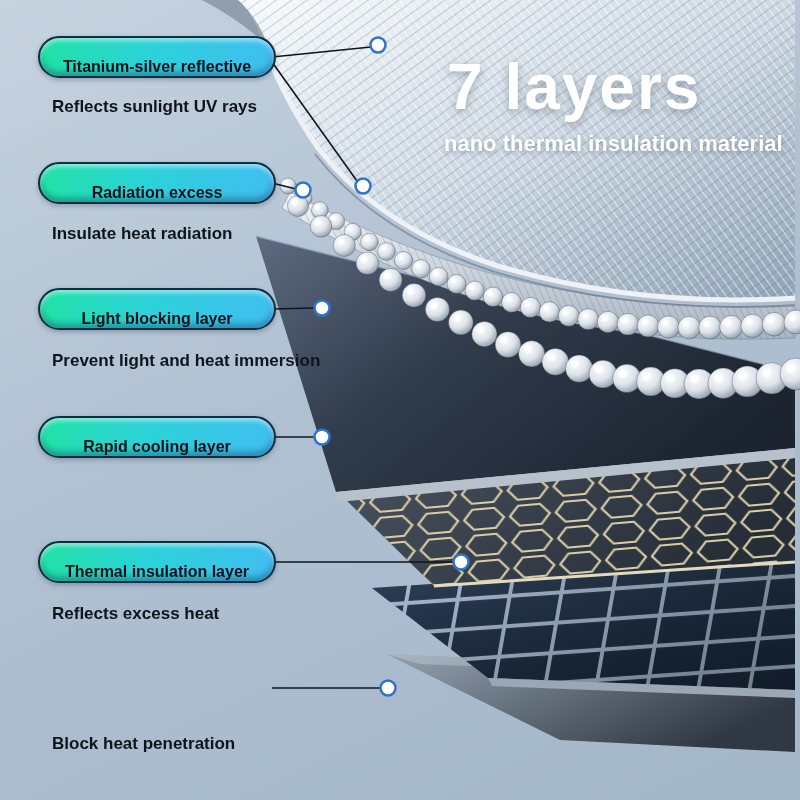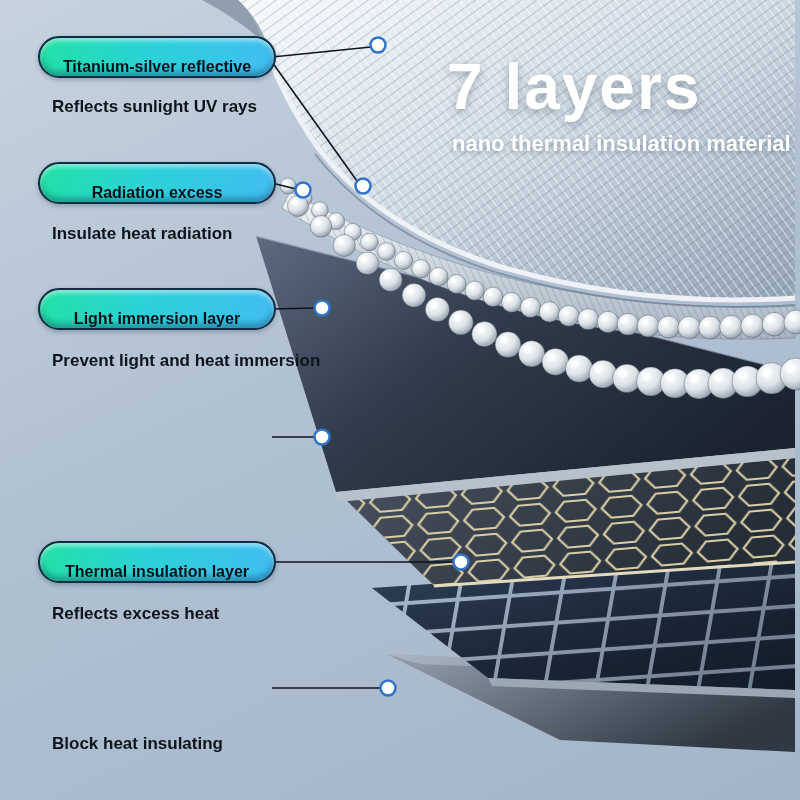--- a/index.html
+++ b/index.html
@@ -11,21 +11,20 @@
   svg.art{position:absolute;left:0;top:0;}
   .title{
     position:absolute;left:447px;top:50px;
     font-size:64px;font-weight:bold;color:#ffffff;letter-spacing:2px;
     text-shadow:0 3px 8px rgba(55,75,95,.4);
   }
   .subtitle{
     position:absolute;left:444px;top:131px;
     font-size:22px;font-weight:bold;color:#ffffff;
     text-shadow:0 2px 5px rgba(55,75,95,.4);
-    margin-left:8px;
   }
   .pill{
     position:absolute;left:38px;width:234px;height:38px;
     border:2px solid #122c44;border-radius:21px;
     background:linear-gradient(100deg,#21e2a4 0%,#2bd2d8 45%,#41bdf2 100%);
     display:flex;align-items:flex-end;justify-content:center;
     box-shadow:inset 0 3px 4px rgba(255,255,255,.5), inset 0 -4px 6px rgba(8,40,72,.38), 0 2px 5px rgba(25,45,65,.3);
   }
   .pill-text{font-size:16px;font-weight:bold;color:#06101a;white-space:nowrap;}
   .desc{
@@ -261,25 +260,28 @@
     <span class="pill-text">Titanium-silver reflective</span>
   </div>
   <div class="desc" style="top:97px">Reflects sunlight UV rays</div>
 
   <div class="pill" style="top:162px">
     <span class="pill-text">Radiation excess</span>
   </div>
   <div class="desc" style="top:224px">Insulate heat radiation</div>
 
   <div class="pill" style="top:288px">
-    <span class="pill-text">Light immersion layer</span>
+    <span class="pill-text">Light blocking layer</span>
   </div>
   <div class="desc" style="top:351px">Prevent light and heat immersion</div>
 
+  <div class="pill" style="top:416px">
+    <span class="pill-text">Rapid cooling layer</span>
+  </div>
 
   <div class="pill" style="top:541px">
     <span class="pill-text">Thermal insulation layer</span>
   </div>
   <div class="desc" style="top:604px">Reflects excess heat</div>
 
-  <div class="desc" style="top:734px">Block heat insulating</div>
+  <div class="desc" style="top:734px">Block heat penetration</div>
 
 </div>
 
 </body></html>

